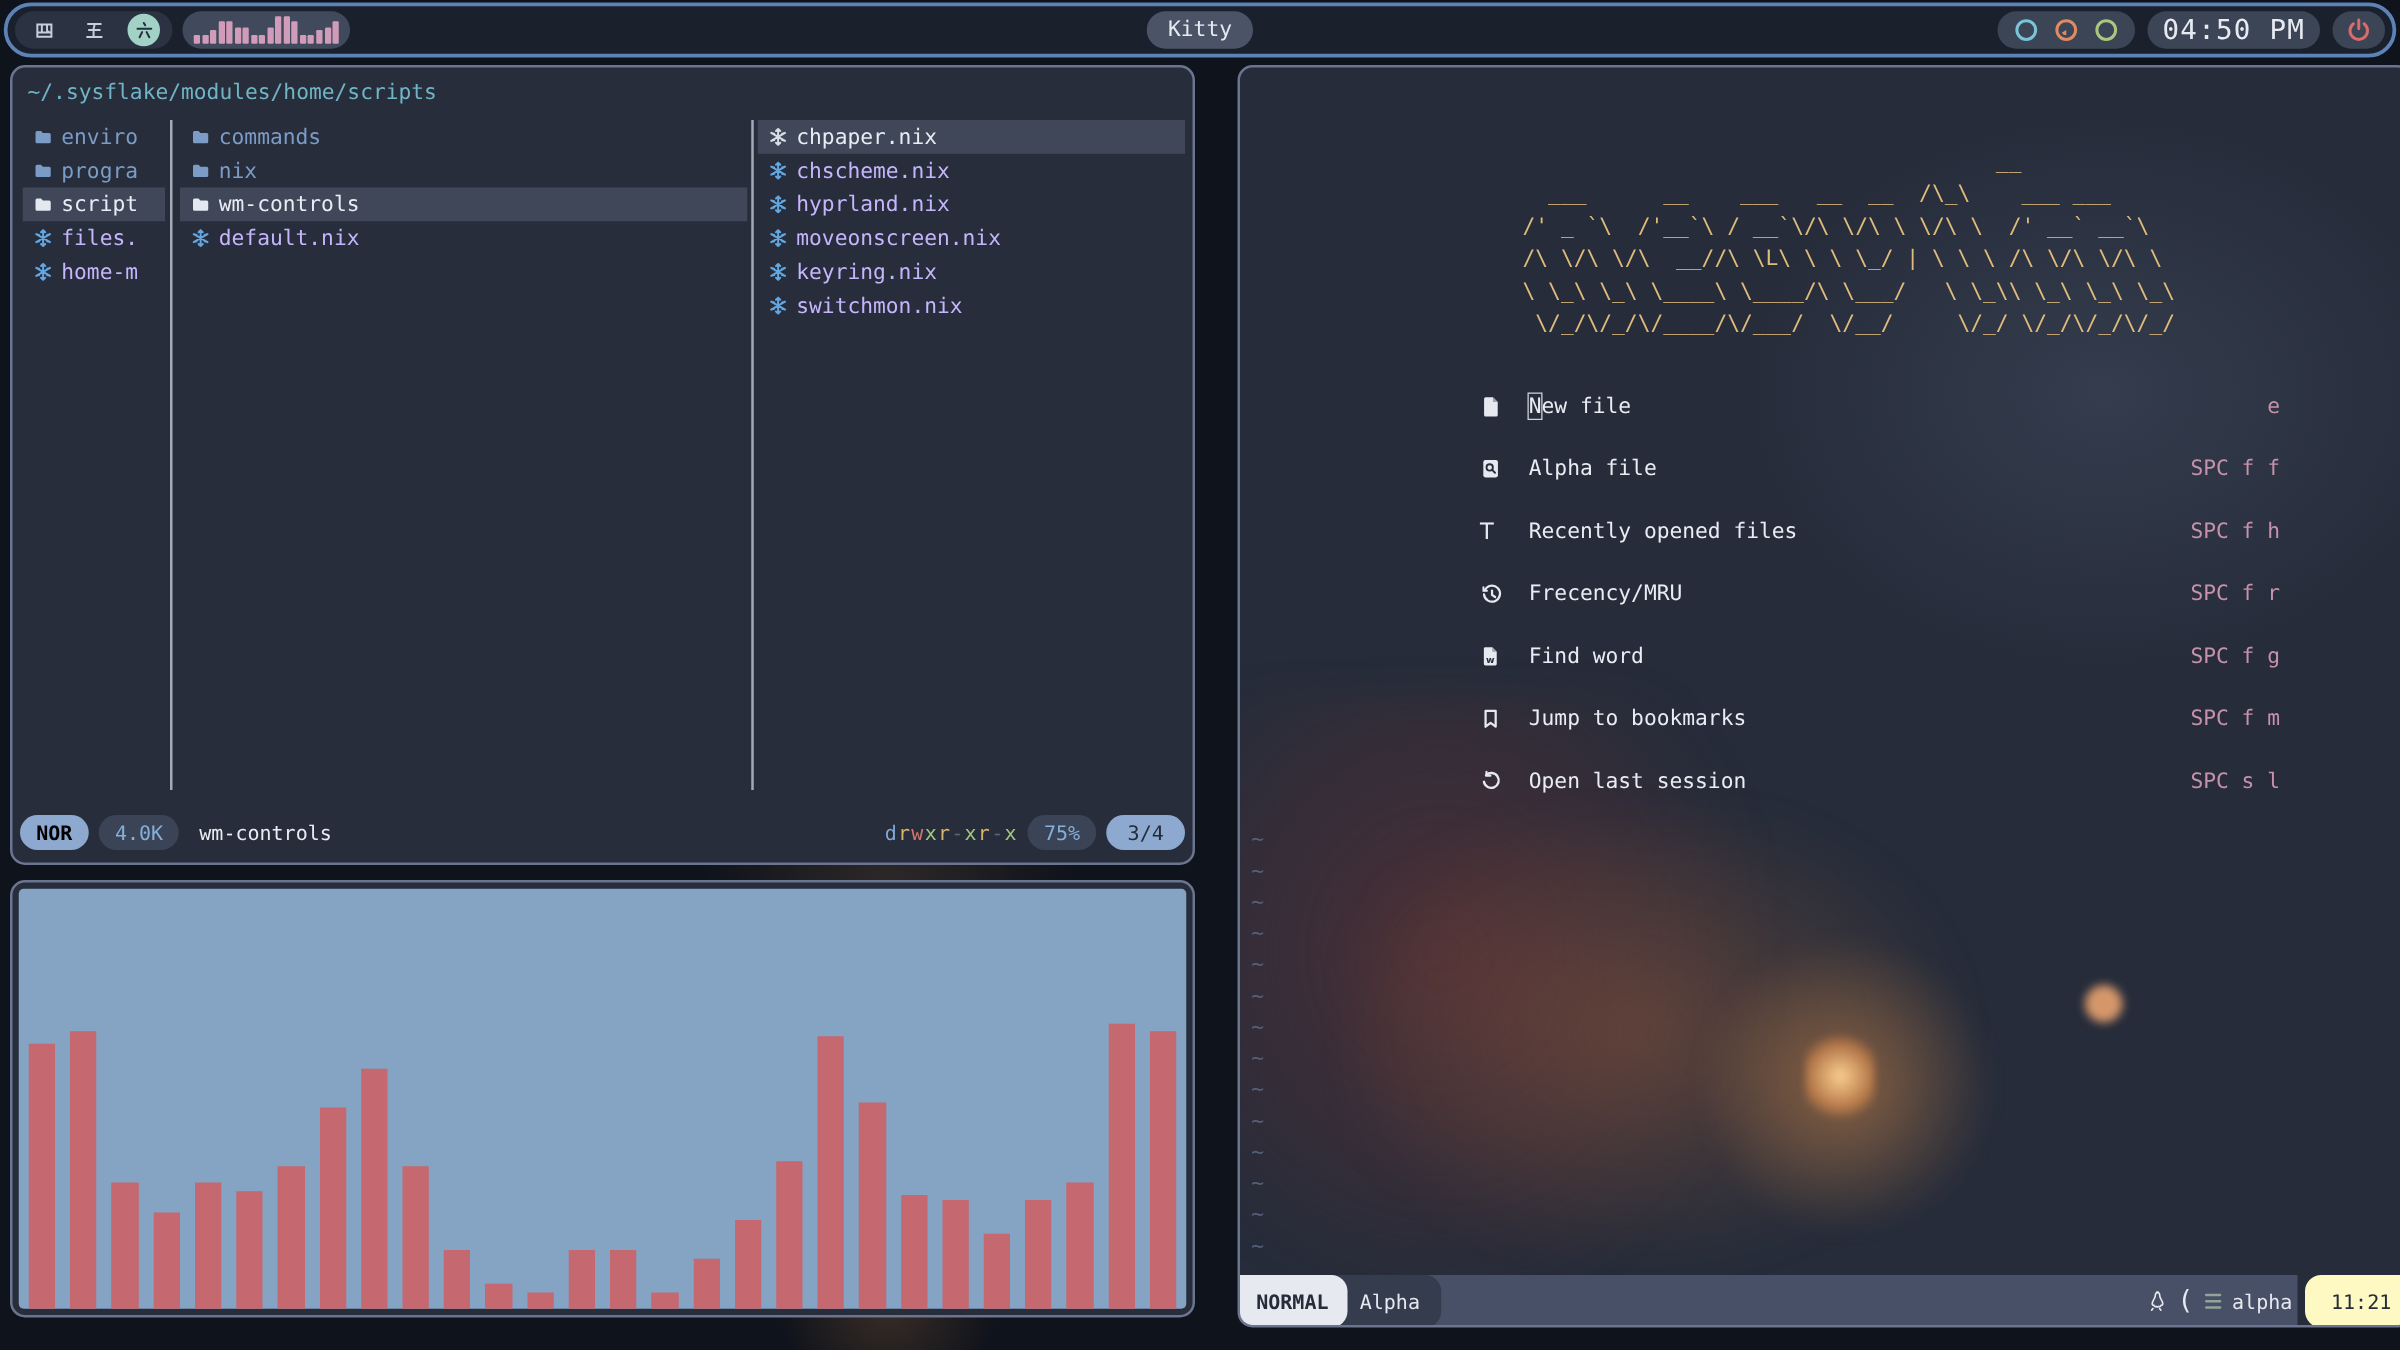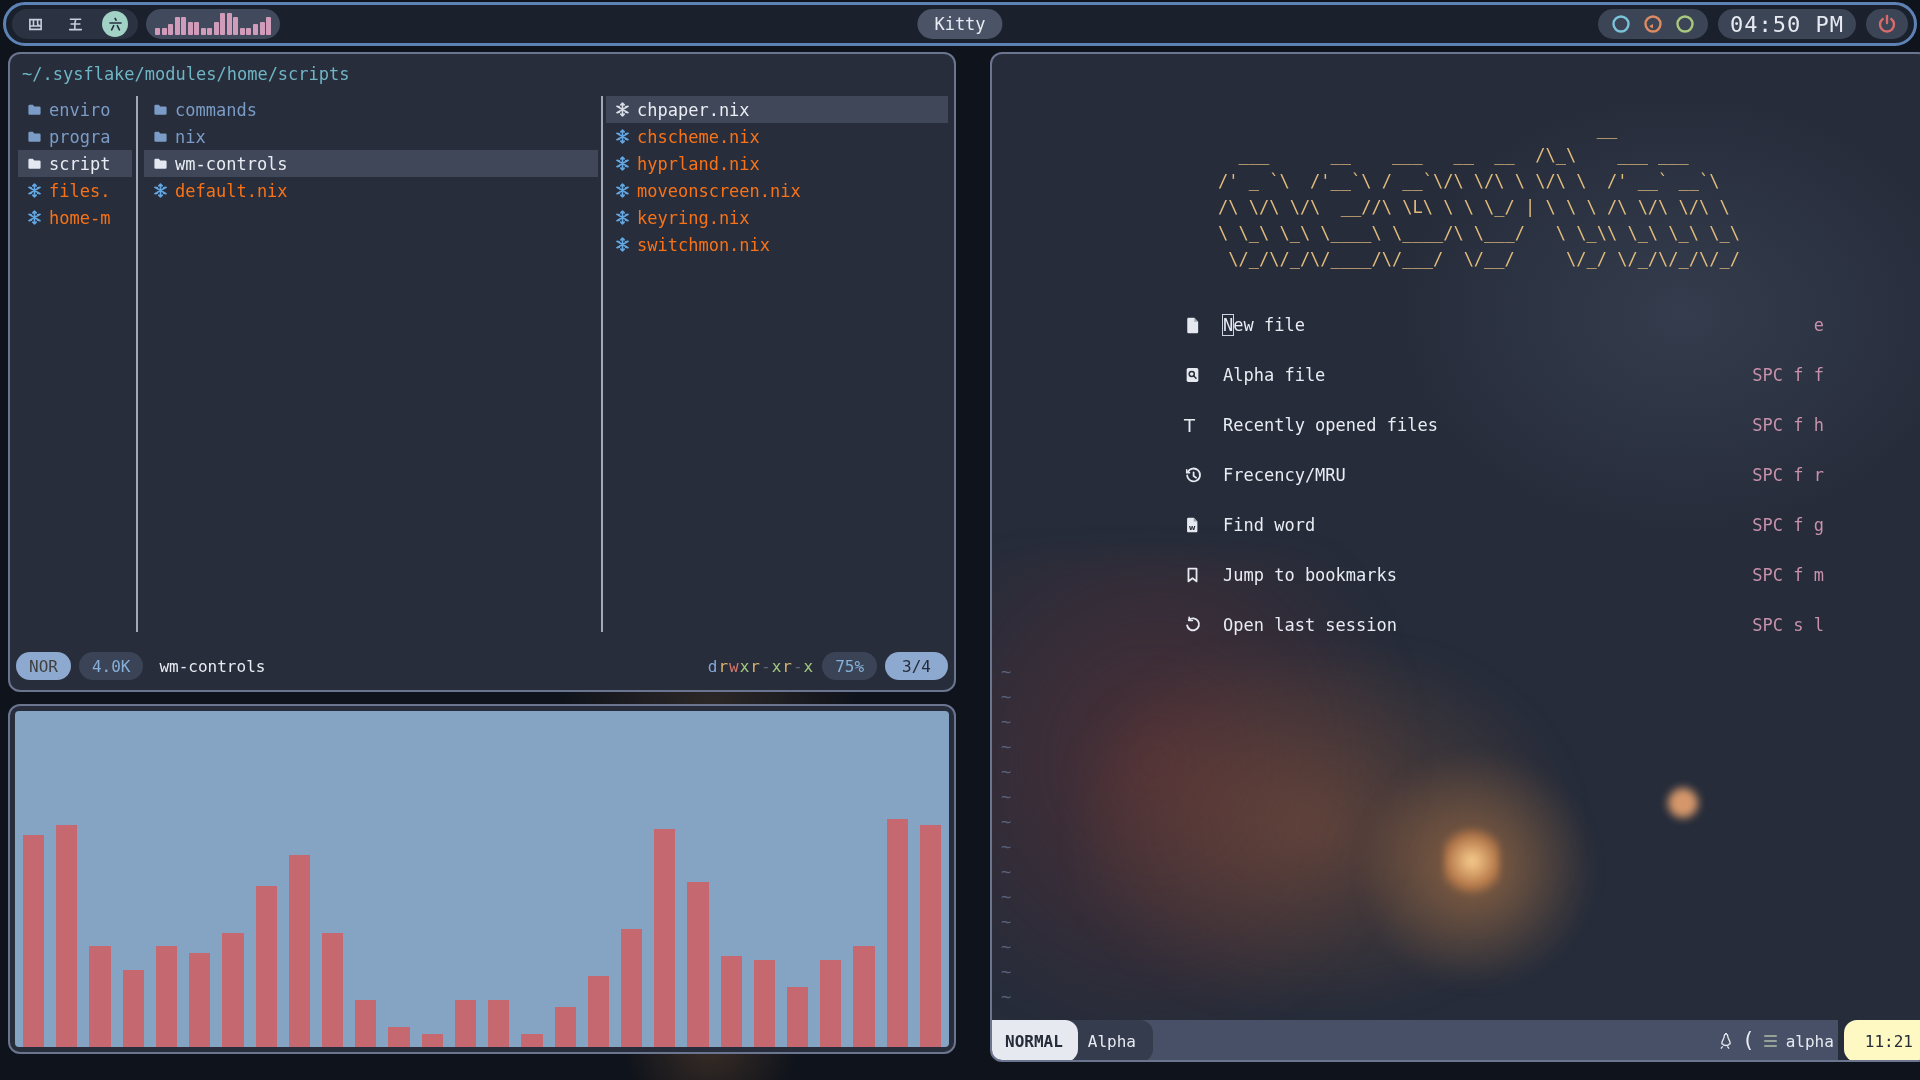--- a/index.html
+++ b/index.html
@@ -54,29 +54,29 @@
   #fm-col-current { left:134px; width:454px; }
   #fm-col-preview { left:596px; width:342px; }
   .fm-divider { position:absolute; top:42px; bottom:58px; width:1.5px;
     background:rgba(205,212,226,.75); }
   #fm-divider-1 { left:126px; } #fm-divider-2 { left:591px; }
   .fm-row { height:27px; display:flex; align-items:center; gap:7px;
     padding:0 6px 0 9px; font-size:17px; white-space:nowrap; overflow:hidden; }
   .fm-row.sel { background:#3f4759; }
   .fm-row .txt { overflow:hidden; text-overflow:clip; }
   .t-dir { color:#7b9cc6; } .t-dir-sel { color:#e9ecf2; }
-  .t-nix { color:#f97316; } .t-nix-sel { color:#e9ecf2; }
+  .t-nix { color:#c4b5fd; } .t-nix-sel { color:#e9ecf2; }
   .i-dir { color:#7b9cc6; } .i-dir-sel { color:#e4e8f0; }
   .i-nix { color:#63a7e2; } .i-nix-sel { color:#d8dde6; }
   .fm-row svg { flex:none; }
 
   #fm-status { position:absolute; left:6px; right:6px; bottom:8px; height:32px;
     display:flex; align-items:center; gap:8px; font-size:16px; }
   .st-pill { border-radius:16px; height:28px; display:flex; align-items:center; padding:0 13px; }
-  #fm-mode { background:#8ea9cf; color:#404040; font-weight:normal; }
+  #fm-mode { background:#8ea9cf; color:#000000; font-weight:bold; }
   #fm-size { background:#3b4456; color:#86b0d9; }
   #fm-name { color:#e9ecf2; margin-left:8px; }
   #fm-right { margin-left:auto; display:flex; align-items:center; gap:8px; }
   #fm-perms { letter-spacing:1px; }
   #fm-percent { background:#3b4456; color:#86b0d9; }
   #fm-pos { background:#8ea9cf; color:#242b39; padding:0 17px; }
 
   
   #chart-window { left:8px; top:704px; width:948px; height:350px; }
   #chart-area { position:absolute; inset:5px; background:#85a3c3; border-radius:4px;

